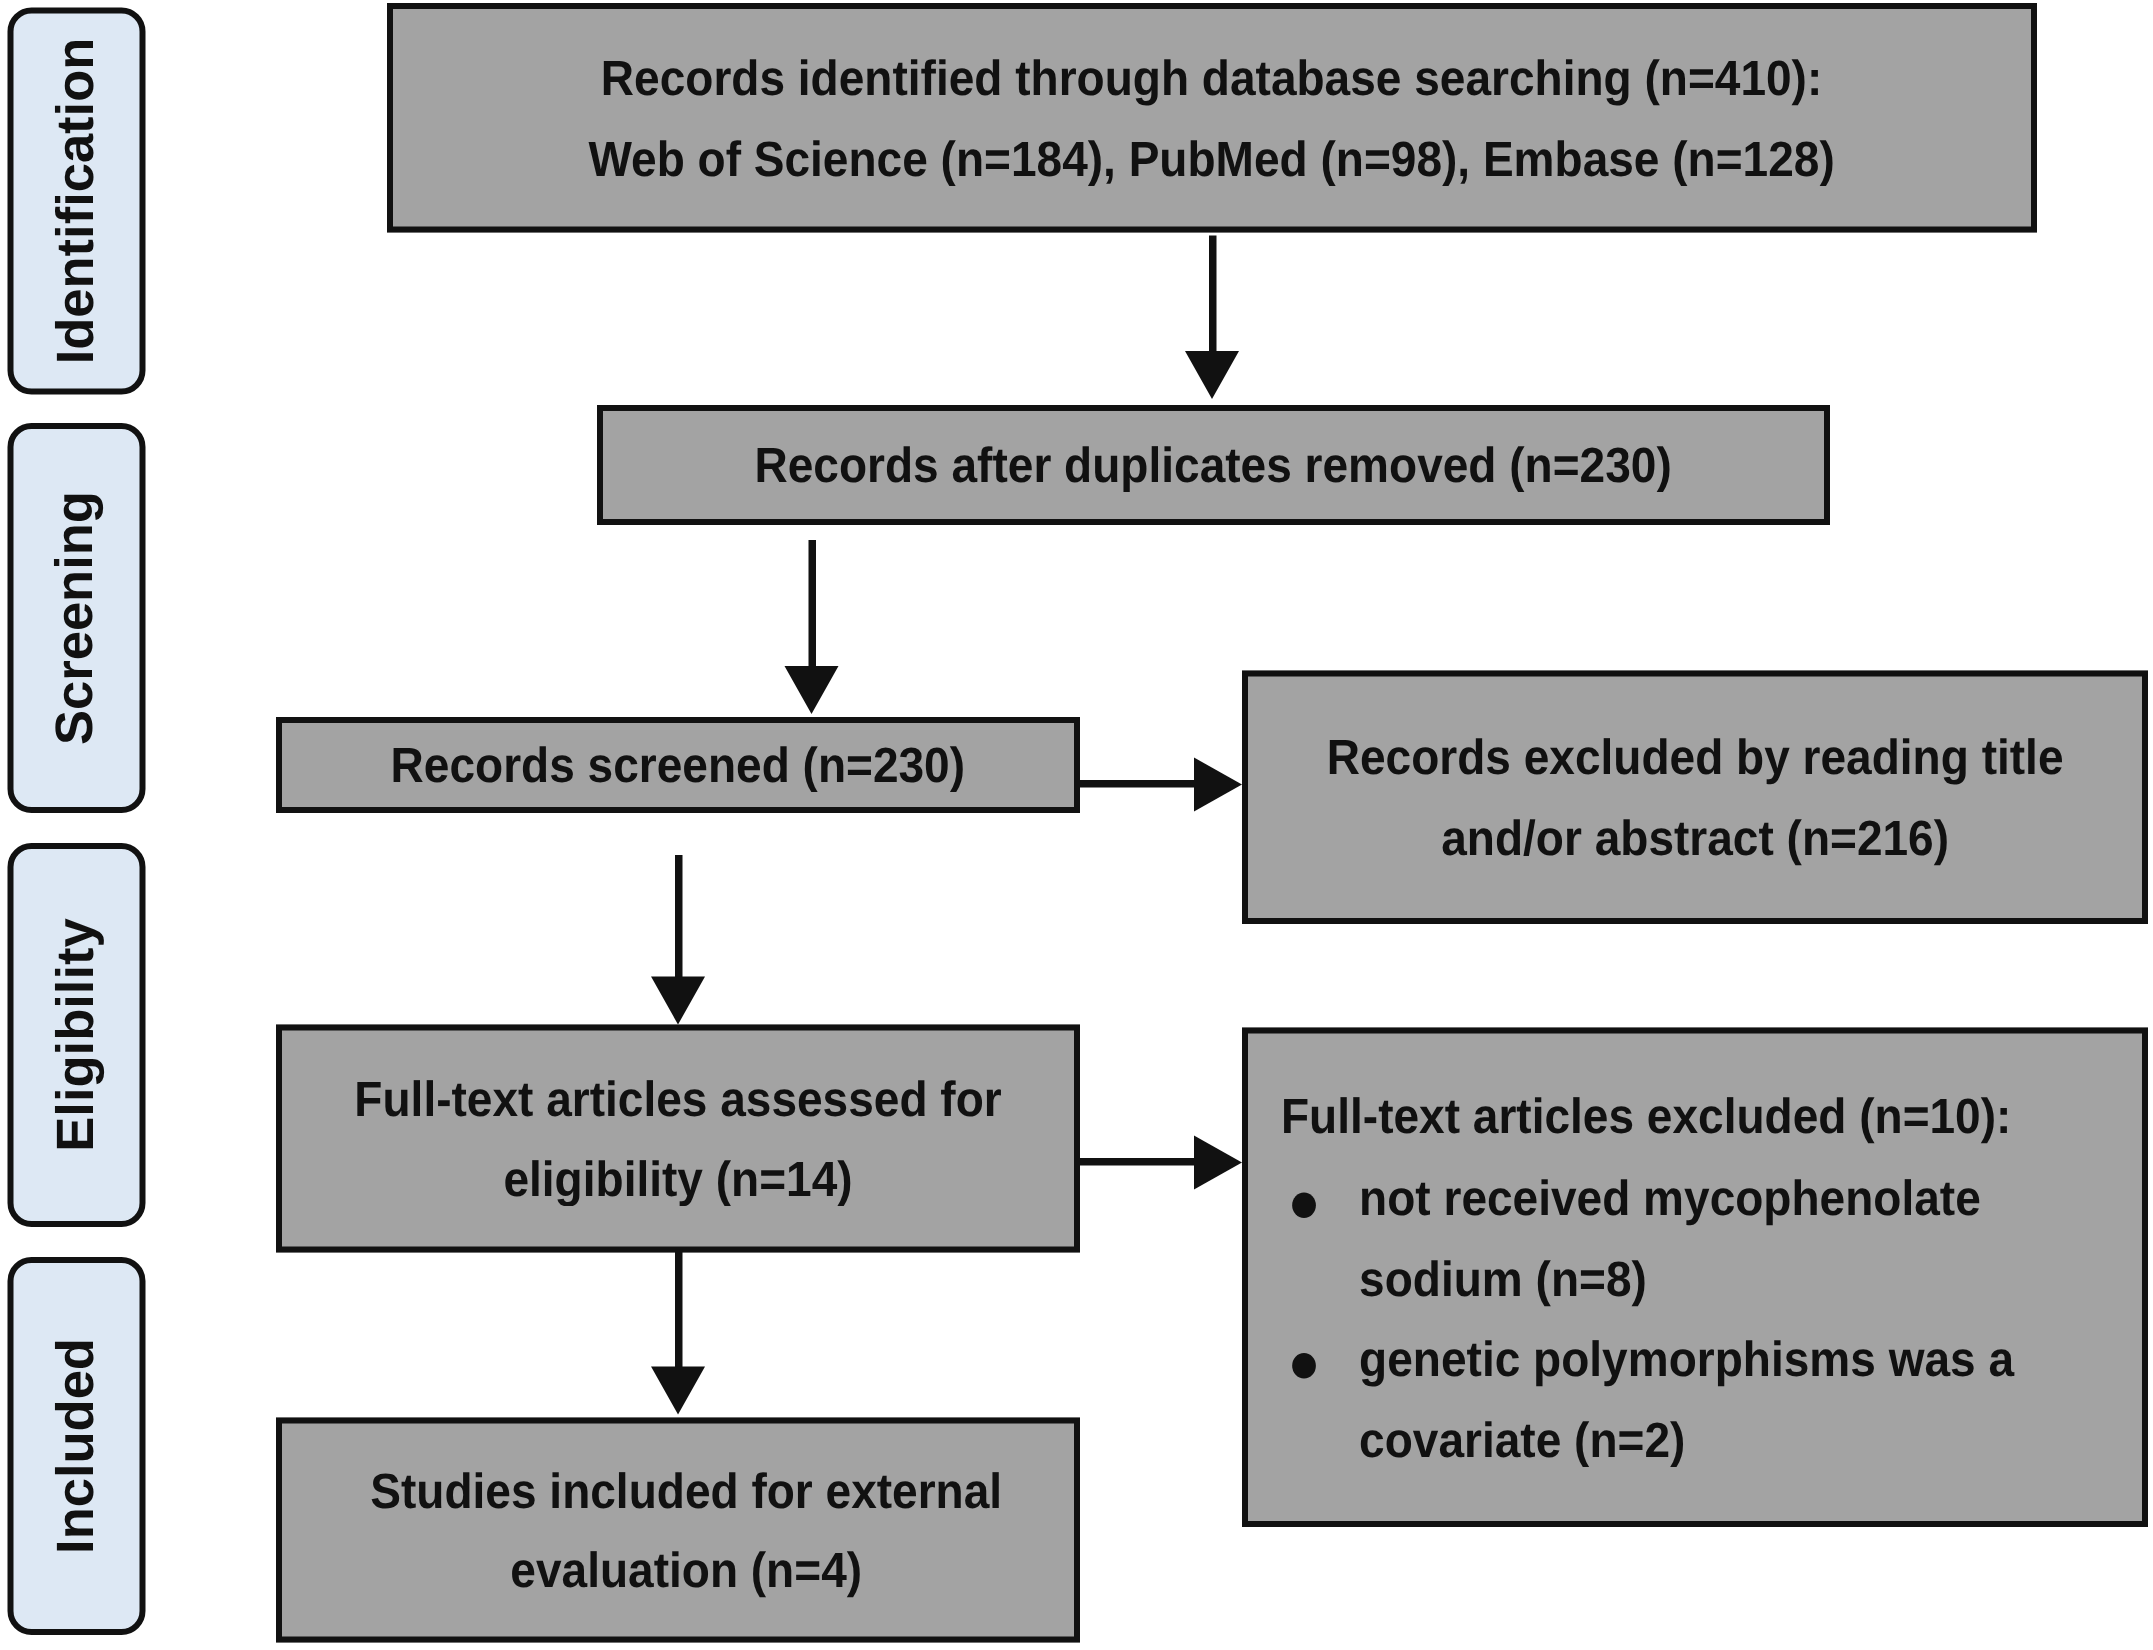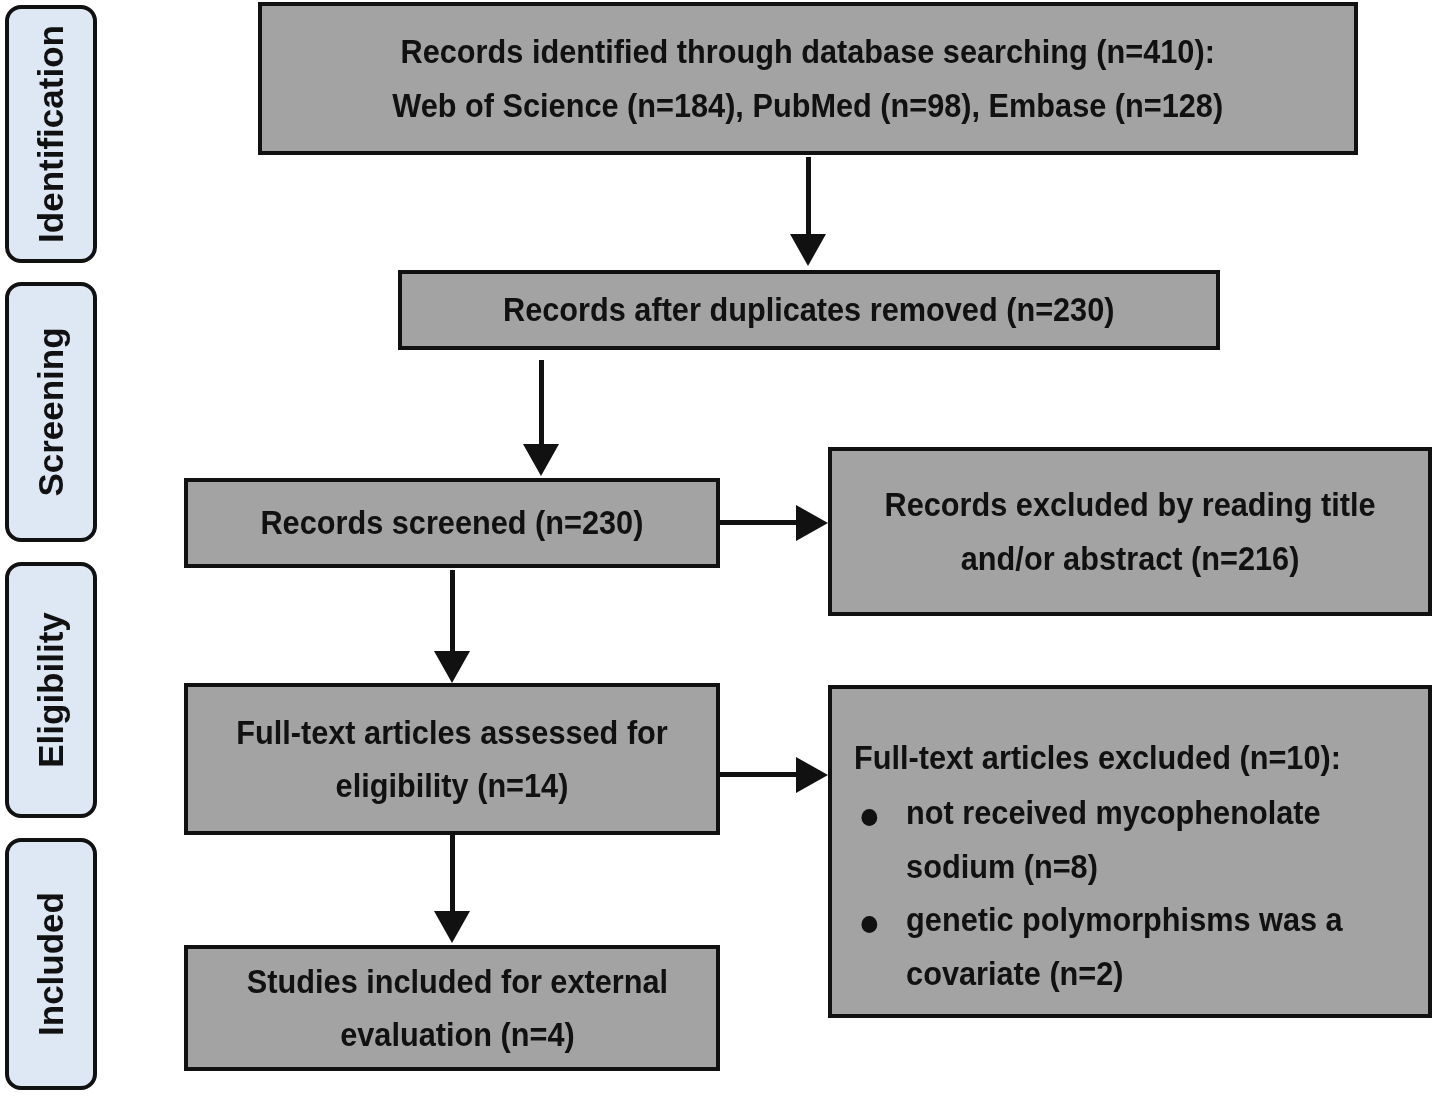--- a/index.html
+++ b/index.html
@@ -56,21 +56,21 @@
     color: #111111;
     font-size: 33px;
     line-height: 1.62;
     text-align: center;
     font-family: "Liberation Sans Narrow", "Liberation Sans", sans-serif;
     font-stretch: condensed;
     transform: scaleX(0.93);
     transform-origin: center center;
   }
   .flow-box.left-align {
-    align-items: flex-end;
+    align-items: center;
     justify-content: flex-start;
     padding: 14px 10px 14px 22px;
   }
   .flow-box.left-align .box-text {
     text-align: left;
     transform: scaleX(0.93);
     transform-origin: left center;
   }
   .excl-head {
     display: block;
@@ -155,21 +155,21 @@
 
   <div class="flow-box" style="left:398px; top:270px; width:822px; height:80px;">
     <div class="box-text">
       <span>Records after duplicates removed (n=230)</span>
     </div>
   </div>
 
   <div class="v-line" style="left:539px; top:360px; width:5px; height:88px;"></div>
   <div class="arrow-down" style="left:523px; top:444px;"></div>
 
-  <div class="flow-box" style="left:184px; top:478px; width:536px; height:90px;">
+  <div class="flow-box" style="left:184px; top:478px; width:536px; height:64px;">
     <div class="box-text">
       <span>Records screened (n=230)</span>
     </div>
   </div>
 
   <div class="h-line" style="left:720px; top:520px; width:82px; height:5px;"></div>
   <div class="arrow-right" style="left:796px; top:505px;"></div>
 
   <div class="flow-box" style="left:828px; top:447px; width:604px; height:169px;">
     <div class="box-text">
@@ -203,20 +203,20 @@
           <span class="bullet"></span>
           <span>genetic polymorphisms was a covariate (n=2)</span>
         </li>
       </ul>
     </div>
   </div>
 
   <div class="v-line" style="left:450px; top:833px; width:5px; height:82px;"></div>
   <div class="arrow-down" style="left:434px; top:911px;"></div>
 
-  <div class="flow-box" style="left:184px; top:945px; width:536px; height:126px;padding-left:24px;">
+  <div class="flow-box" style="left:184px; top:945px; width:536px; height:150px;padding-left:24px;">
     <div class="box-text">
       <span>Studies included for external</span><br>
       <span>evaluation (n=4)</span>
     </div>
   </div>
 
 </div>
 
 </body></html>

